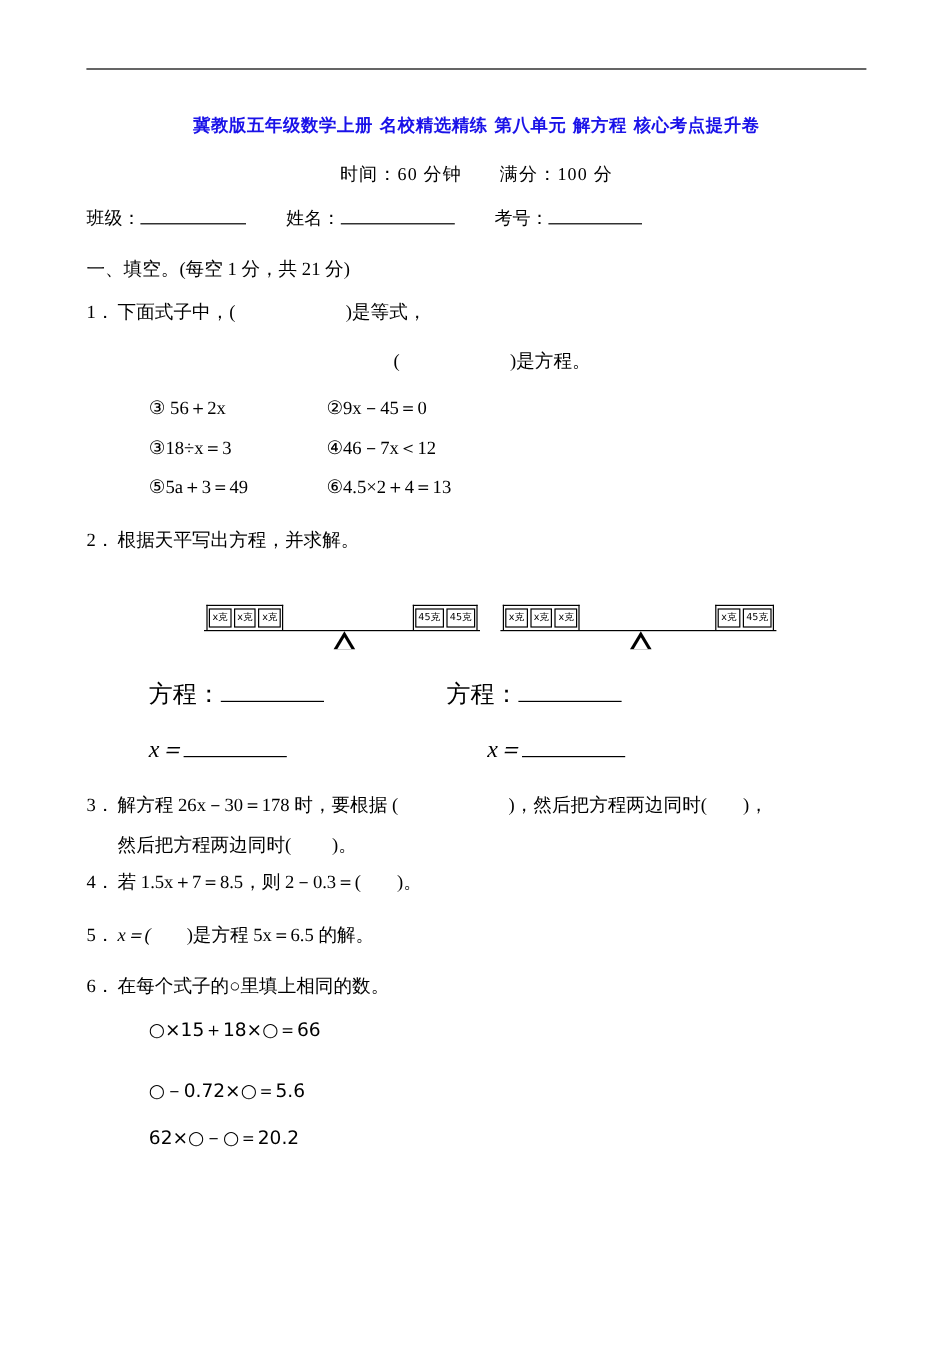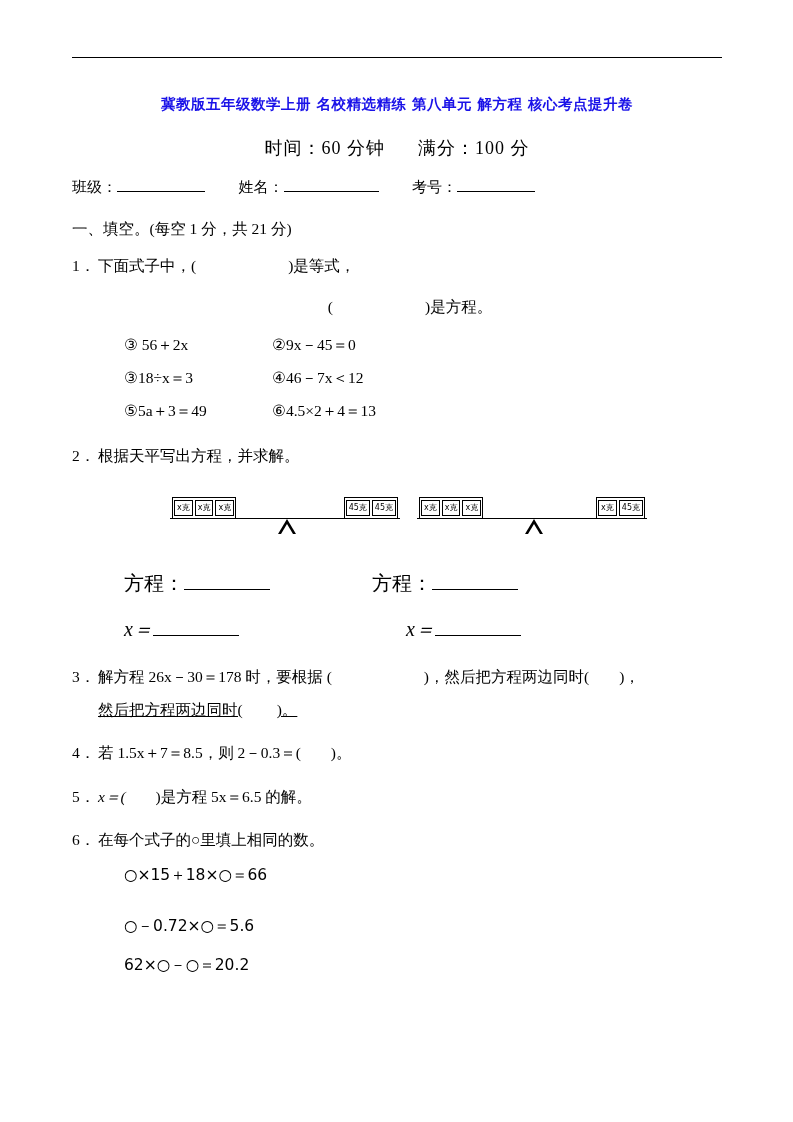--- a/index.html
+++ b/index.html
@@ -40,21 +40,21 @@
     font-weight: bold;
     font-size: 14.5px;
     text-align: center;
     letter-spacing: 0.5px;
     font-family: "DejaVu Sans", sans-serif;
     margin: 0 0 22px 0;
     white-space: nowrap;
   }
   .subline {
     text-align: center;
-    font-size: 18px;
+    font-size: 15px;
     margin-bottom: 16px;
     letter-spacing: 1px;
   }
   .subline .gap { display:inline-block; width: 22px; }
   .infoline {
     text-align: left;
     font-size: 15px;
     margin-bottom: 22px;
   }
   .b90 { width: 88px; }
@@ -95,21 +95,21 @@
   }
 
   
   .scales {
     position: relative;
     height: 70px;
     margin: 14px 0 10px 0;
   }
   .scale {
     position: absolute;
-    top: 4px;
+    top: 16px;
     width: 230px;
     height: 66px;
   }
   .scale.left { left: 98px; }
   .scale.right { left: 345px; }
   .beam {
     position: absolute;
     left: 0;
     top: 33px;
     width: 230px;
@@ -250,21 +250,21 @@
       <span class="col2"><span>方程：</span><span class="ul-blank" style="width:86px;"></span></span><span><span>方程：</span><span class="ul-blank" style="width:86px;"></span></span>
     </div>
 
     <div class="blanks-row" style="margin-bottom:22px;">
       <span class="col2"><span class="it">x＝</span><span class="ul-blank" style="width:86px;"></span></span><span style="display:inline-block;width:34px;"></span><span><span class="it">x＝</span><span class="ul-blank" style="width:86px;"></span></span>
     </div>
 
     <div class="qrow" style="margin-bottom:10px;">
       <span class="qnum">3．</span><span>解方程 26x－30＝178 时，要根据 (</span><span class="paren-blank" style="width:92px;display:inline-block;"></span><span>)，然后把方程两边同时(</span><span class="paren-blank" style="width:30px;display:inline-block;"></span><span>)，</span>
     </div>
-    <div class="qrow indent" style="margin-bottom:20px;text-decoration:underline;">
+    <div class="qrow indent" style="margin-bottom:8px;">
       <span>然后把方程两边同时(</span><span class="paren-blank" style="width:34px;display:inline-block;"></span><span>)。</span>
     </div>
 
     <div class="qrow" style="margin-bottom:20px;">
       <span class="qnum">4．</span><span>若 1.5x＋7＝8.5，则 2－0.3＝(</span><span class="paren-blank" style="width:30px;display:inline-block;"></span><span>)。</span>
     </div>
 
     <div class="qrow" style="margin-bottom:20px;">
       <span class="qnum">5．</span><span class="it">x＝(</span><span class="paren-blank" style="width:30px;display:inline-block;"></span><span>)是方程 5x＝6.5 的解。</span>
     </div>

